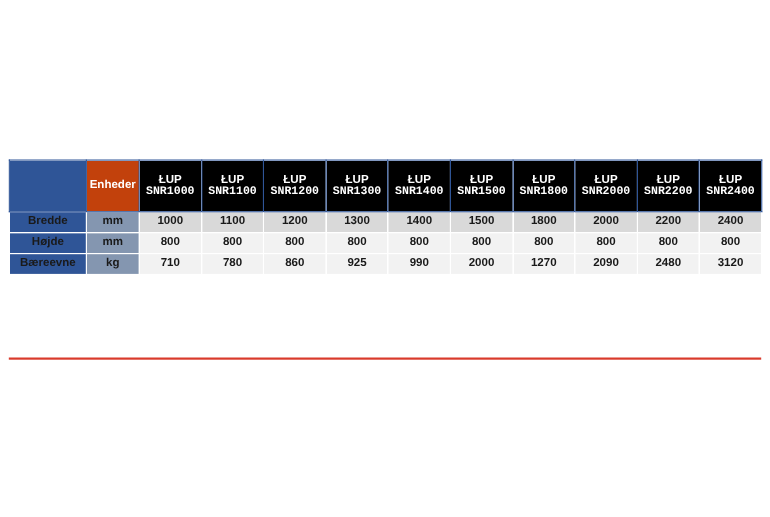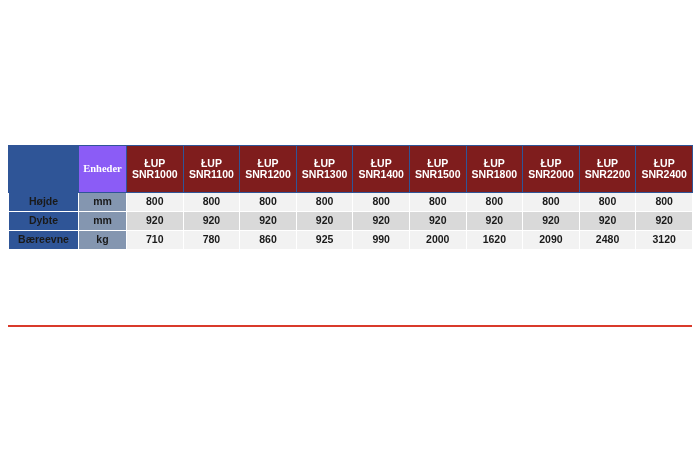--- a/index.html
+++ b/index.html
@@ -42,36 +42,35 @@
     overflow: hidden;
     white-space: nowrap;
   }
   
   col.c-label { width: 70px; }
   col.c-units { width: 48px; }
   col.c-model { width: 56.6px; }
 
   
   tr.header-row td {
-    background: #7f1d1d;
+    background: #000000;
     color: #ffffff;
     height: 46px;
     font-size: 10.5px;
     font-weight: bold;
     border: 1px solid #2f5597;
   }
   tr.header-row td.head-blank {
     background: #2f5597;
   }
   tr.header-row td.head-units {
-    background: #8b5cf6;
-    font-family: Liberation Serif, serif;
+    background: #c2410c;
   }
   .model-line1 { display: block; }
-  .model-line2 { display: block; }
+  .model-line2 { display: block; font-family: Liberation Mono, monospace; }
 
   
   td.rowlabel {
     background: #2f5597;
     color: #ffffff;
     font-size: 10.5px;
     font-weight: bold;
     border: 1px solid #2f5597;
   }
   
@@ -160,63 +159,63 @@
           <td>
             <span class="model-line1">ŁUP</span>
             <span class="model-line2">SNR2200</span>
           </td>
           <td>
             <span class="model-line1">ŁUP</span>
             <span class="model-line2">SNR2400</span>
           </td>
         </tr>
 
+        <tr>
+          <td class="rowlabel">Bredde</td>
+          <td class="units">mm</td>
+          <td class="data">1000</td>
+          <td class="data">1100</td>
+          <td class="data">1200</td>
+          <td class="data">1300</td>
+          <td class="data">1400</td>
+          <td class="data">1500</td>
+          <td class="data">1800</td>
+          <td class="data">2000</td>
+          <td class="data">2200</td>
+          <td class="data">2400</td>
+        </tr>
 
         <tr class="alt">
           <td class="rowlabel">Højde</td>
           <td class="units">mm</td>
           <td class="data">800</td>
           <td class="data">800</td>
           <td class="data">800</td>
           <td class="data">800</td>
           <td class="data">800</td>
           <td class="data">800</td>
           <td class="data">800</td>
           <td class="data">800</td>
           <td class="data">800</td>
           <td class="data">800</td>
         </tr>
 
-        <tr>
-          <td class="rowlabel">Dybte</td>
-          <td class="units">mm</td>
-          <td class="data">920</td>
-          <td class="data">920</td>
-          <td class="data">920</td>
-          <td class="data">920</td>
-          <td class="data">920</td>
-          <td class="data">920</td>
-          <td class="data">920</td>
-          <td class="data">920</td>
-          <td class="data">920</td>
-          <td class="data">920</td>
-        </tr>
 
 
 
         <tr class="alt">
           <td class="rowlabel">Bæreevne</td>
           <td class="units">kg</td>
           <td class="data">710</td>
           <td class="data">780</td>
           <td class="data">860</td>
           <td class="data">925</td>
           <td class="data">990</td>
           <td class="data">2000</td>
-          <td class="data">1620</td>
+          <td class="data">1270</td>
           <td class="data">2090</td>
           <td class="data">2480</td>
           <td class="data">3120</td>
         </tr>
       </tbody>
     </table>
   </div>
 
   <div class="red-line"></div>
 

